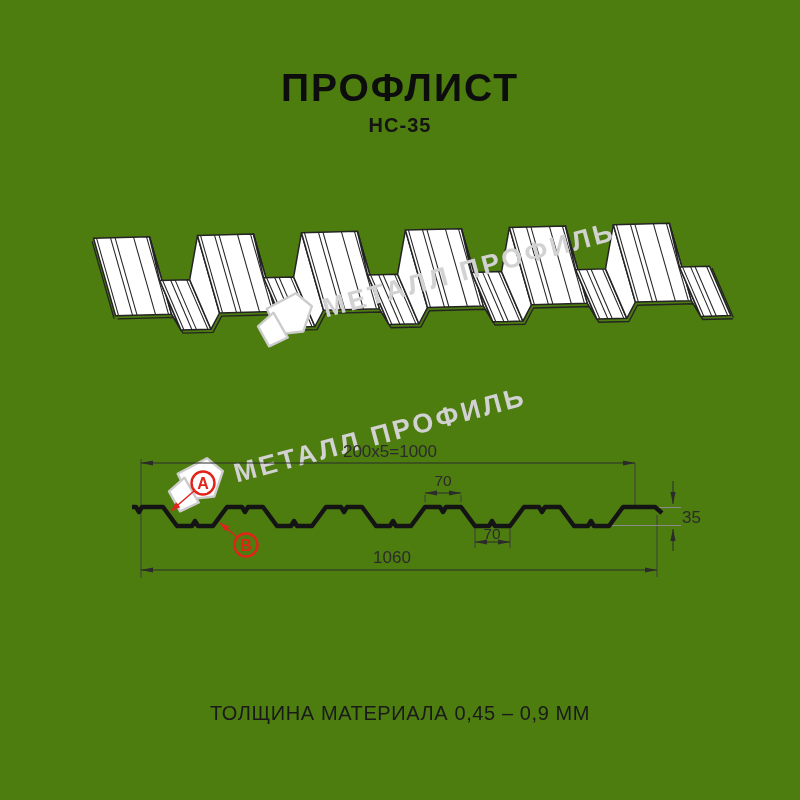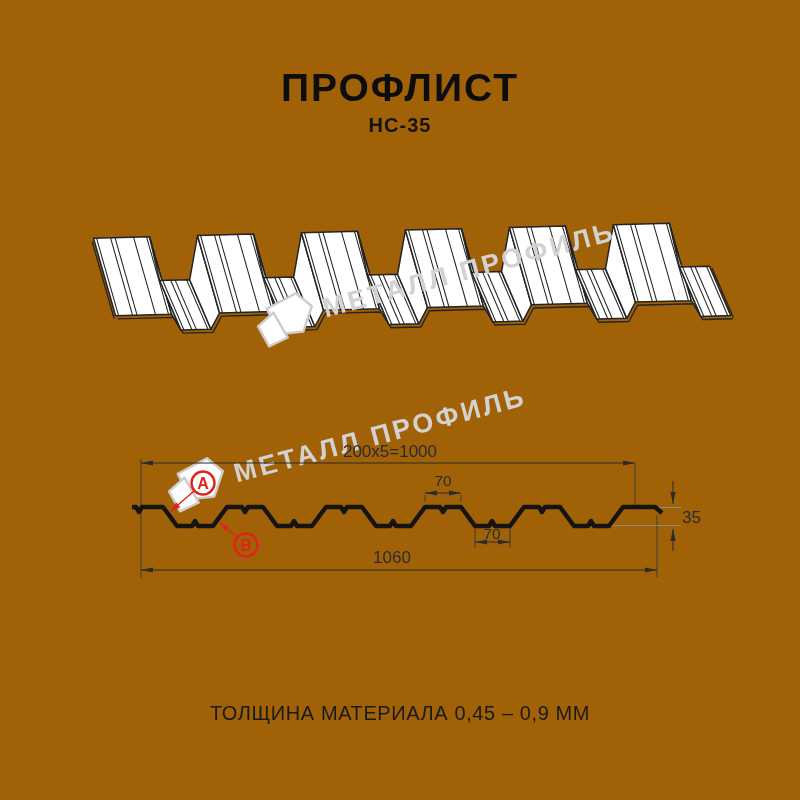--- a/index.html
+++ b/index.html
@@ -1,17 +1,17 @@
 <!DOCTYPE html>
 <html><head>
 <meta charset="utf-8">
 <style>
   html,body{margin:0;padding:0;background:#fff;}
   body{font-family:"Liberation Sans",sans-serif;}
-  .page{position:relative;width:800px;height:800px;background:#a16207;overflow:hidden;}
+  .page{position:relative;width:800px;height:800px;background:#4d7c0f;overflow:hidden;}
   .title{position:absolute;left:0;top:66px;width:800px;text-align:center;
          font-size:39px;font-weight:bold;letter-spacing:2px;color:#0d0d0d;}
   .subtitle{position:absolute;left:0;top:114px;width:800px;text-align:center;
          font-size:20px;font-weight:bold;letter-spacing:1px;color:#141414;}
   .footer-note{position:absolute;left:0;top:702px;width:800px;text-align:center;
          font-size:20px;font-weight:normal;letter-spacing:0.6px;color:#1a1a1a;}
   #iso{position:absolute;left:80px;top:205px;}
   #xsec{position:absolute;left:80px;top:435px;}
   .watermark{position:absolute;display:flex;align-items:center;gap:8px;
          transform:rotate(-15deg);transform-origin:left center;pointer-events:none;}

